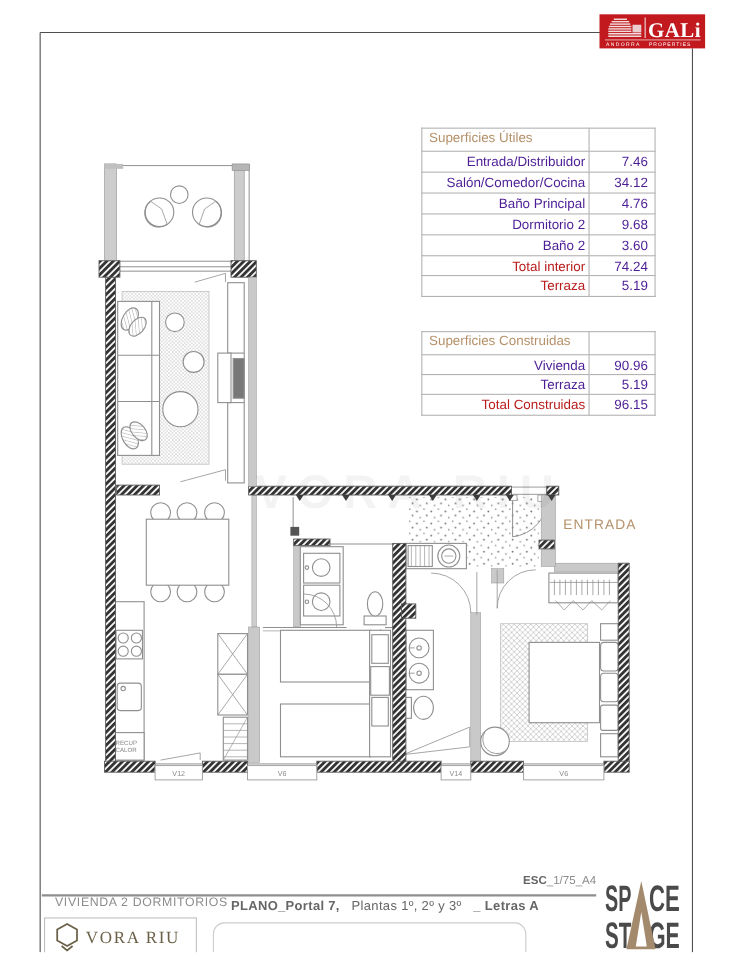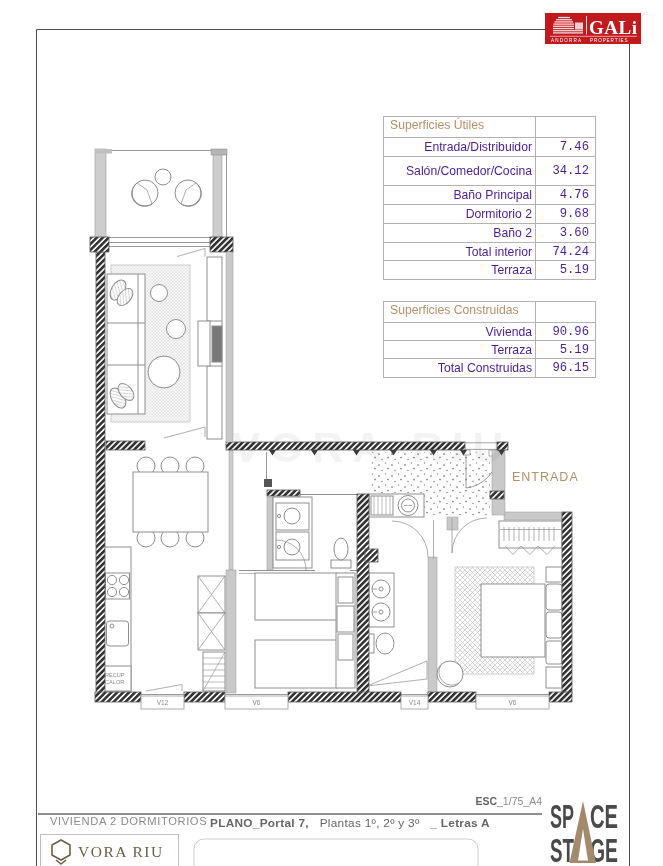--- a/index.html
+++ b/index.html
@@ -2,41 +2,41 @@
 <html><head>
 <meta charset="utf-8">
 <style>
 html,body{margin:0;padding:0;}
 body{width:663px;height:866px;background:#fff;position:relative;overflow:hidden;
   font-family:"Liberation Sans",sans-serif;}
 #plan{position:absolute;left:0;top:0;}
 table.areas{position:absolute;border-collapse:collapse;table-layout:fixed;}
 table.areas td{border:1px solid #b3b3b3;font-size:12.2px;color:#4c1d95;padding:0;}
 table.areas td.l{width:148px;text-align:right;padding:0 3px 0 0;}
-table.areas td.v{width:53px;text-align:right;padding:0 6px 0 0;font-family:Liberation Mono, monospace;}
+table.areas td.v{width:53px;text-align:right;padding:0 6px 0 0;}
 table.areas td.h{text-align:left;padding:0 0 4px 6px;color:#b5916b;}
-table.areas td.tan{color:#4c1d95;}
+table.areas td.tan{color:#b91c1c;}
 #t1{left:383px;top:116px;}
 #t2{left:383px;top:301px;}
 .tb{position:absolute;font-size:10.5px;color:#8c8c8c;}
 </style>
 </head>
 <body>
 
 <table class="areas" id="t1">
 <tbody>
       <tr style="height:21px">
         <td class="h">Superficies Útiles</td>
         <td class="v"></td>
       </tr>
 <tr style="height:19px">
         <td class="l">Entrada/Distribuidor</td>
         <td class="v">7.46</td>
       </tr>
-<tr style="height:29px">
+<tr style="height:19px">
         <td class="l">Salón/Comedor/Cocina</td>
         <td class="v">34.12</td>
       </tr>
 <tr style="height:19px">
         <td class="l">Baño Principal</td>
         <td class="v">4.76</td>
       </tr>
 <tr style="height:19px">
         <td class="l">Dormitorio 2</td>
         <td class="v">9.68</td>

